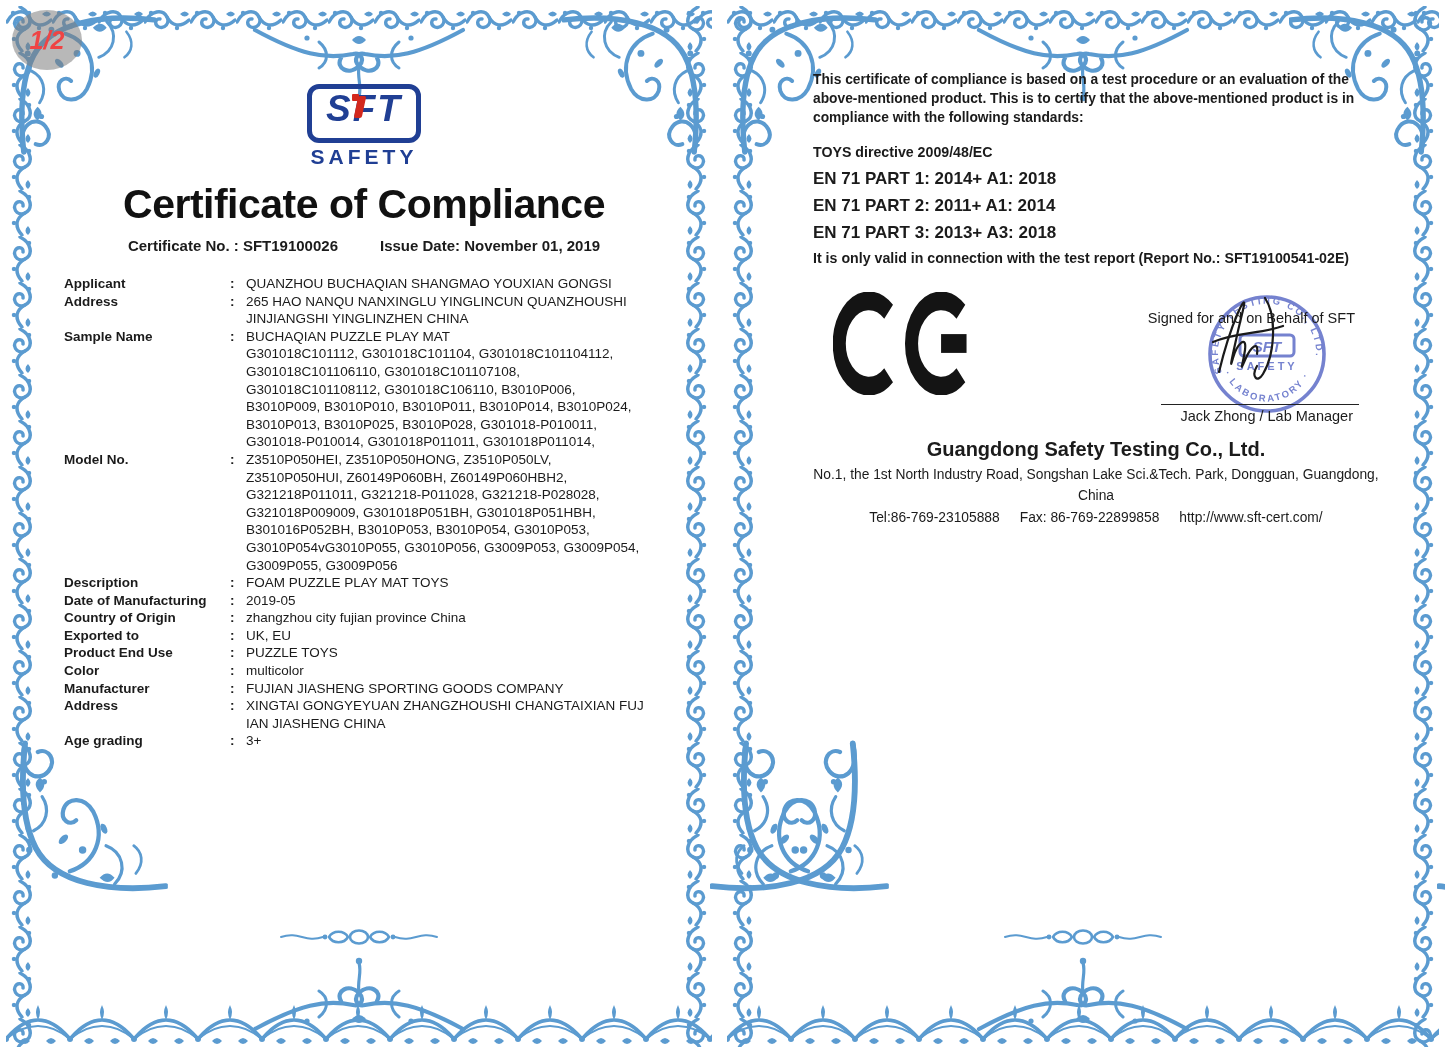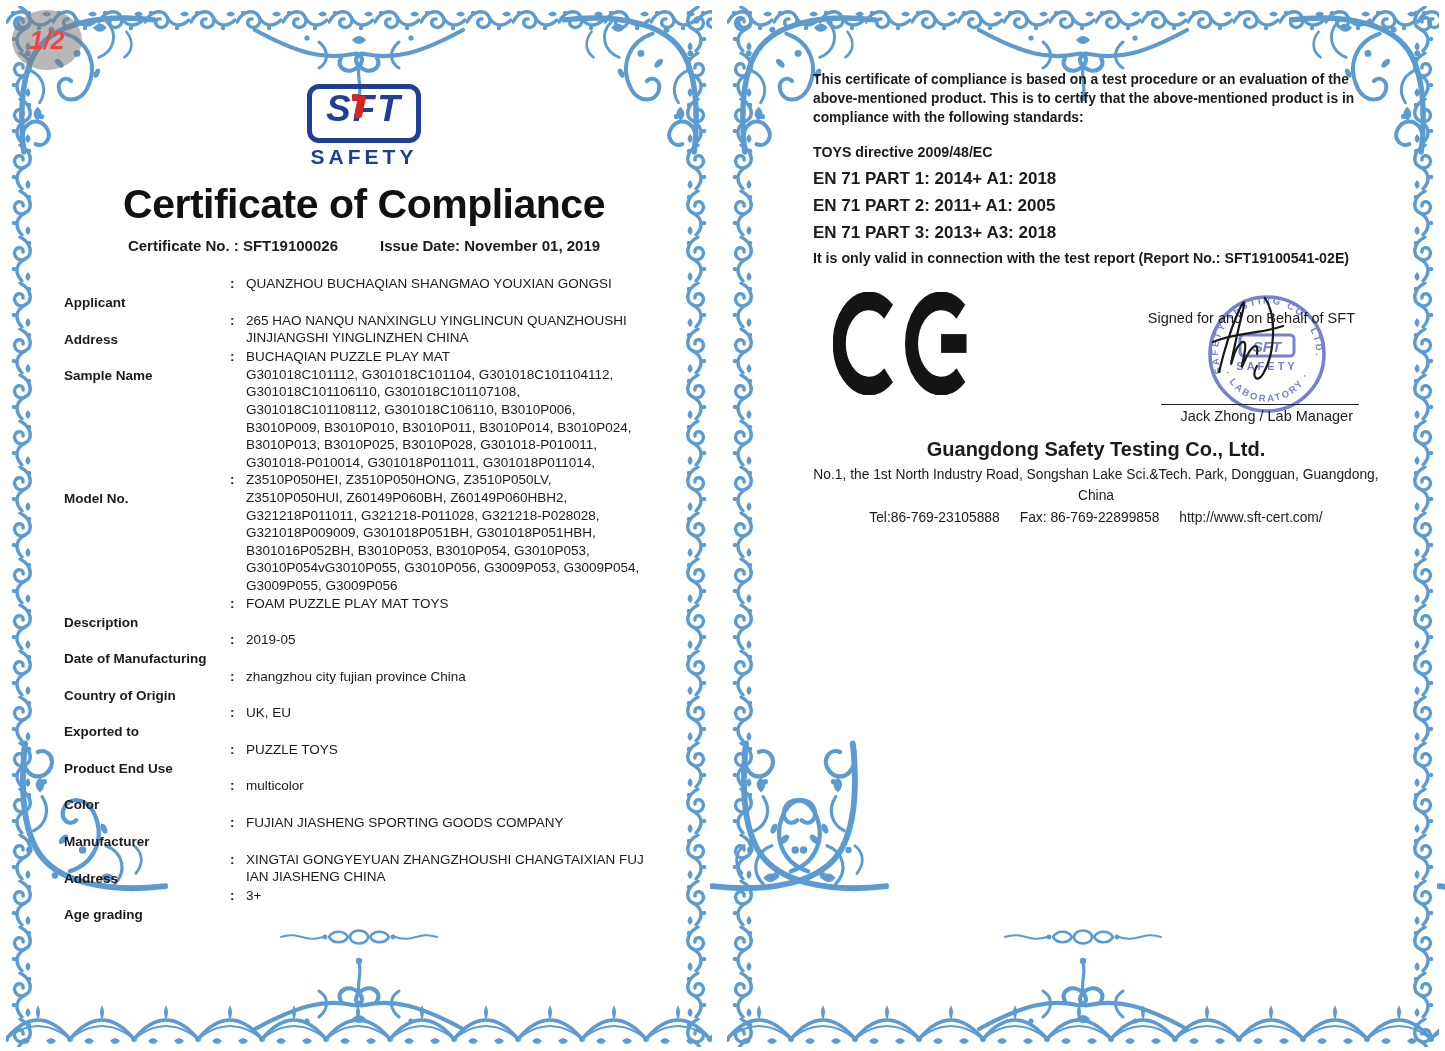--- a/index.html
+++ b/index.html
@@ -32,21 +32,21 @@
   .logo-text{font-size:37px;font-weight:bold;font-style:italic;color:#203f94;letter-spacing:2px;}
   .logo-red{position:absolute;left:44px;top:7px;width:8px;height:22px;background:#d3281d;transform:skewX(-12deg);border-radius:2px;}
   .logo-red:before{content:"";position:absolute;left:-6px;top:-2px;width:7px;height:7px;background:#d3281d;border-radius:1px;transform:skewX(12deg);}
   .logo-sub{margin-top:2px;font-size:21px;font-weight:bold;color:#203f94;letter-spacing:4px;}
   .doc-title{margin-top:12px;text-align:center;font-size:41px;font-weight:bold;color:#111;letter-spacing:-0.5px;}
   .cert-line{margin-top:9px;text-align:center;font-size:15px;font-weight:bold;}
   .cert-line span{white-space:nowrap;}
   .cert-line .gap{display:inline-block;width:42px;}
   .fields{margin-top:21px;}
   .field-row{display:flex;align-items:flex-start;}
-  .f-label{width:166px;font-weight:bold;font-size:13.5px;line-height:17.6px;flex:none;margin-top:19px;}
+  .f-label{width:166px;font-weight:bold;font-size:13.5px;line-height:17.6px;flex:none;}
   .f-colon{width:16px;font-weight:bold;font-size:13.5px;line-height:17.6px;flex:none;}
   .f-value{font-size:13.5px;line-height:17.6px;}
   .f-value div{white-space:nowrap;}
 
   
   .content-right{position:absolute;left:86px;top:64px;width:566px;z-index:5;}
   .intro div{font-size:13.8px;font-weight:bold;line-height:19px;white-space:nowrap;}
   .directive{font-size:14.2px;font-weight:bold;line-height:19px;margin-top:16px;}
   .standards div{font-size:17px;font-weight:bold;margin-top:7px;}
   .validity{font-size:14.2px;font-weight:bold;margin-top:7px;white-space:nowrap;}
@@ -357,21 +357,21 @@
 
     <div class="content-right">
       <div class="intro">
           <div>This certificate of compliance is based on a test procedure or an evaluation of the</div>
           <div>above-mentioned product. This is to certify that the above-mentioned product is in</div>
           <div>compliance with the following standards:</div>
         </div>
       <div class="directive">TOYS directive 2009/48/EC</div>
       <div class="standards">
           <div>EN 71 PART 1: 2014+ A1: 2018</div>
-          <div>EN 71 PART 2: 2011+ A1: 2005</div>
+          <div>EN 71 PART 2: 2011+ A1: 2014</div>
           <div>EN 71 PART 3: 2013+ A3: 2018</div>
         </div>
       <div class="validity">It is only valid in connection with the test report (Report No.: SFT19100541-02E)</div>
 
       <div class="sign-block">
         <svg class="ce" width="148" height="103" viewBox="0 0 215 104" preserveAspectRatio="none">
           <g fill="none" stroke="#141414" stroke-width="19">
             <path d="M80.8 20 A43 43 0 1 0 80.8 84"></path>
             <path d="M185.8 20 A43 43 0 1 0 185.8 84"></path>
             <path d="M157 52 H194"></path>

